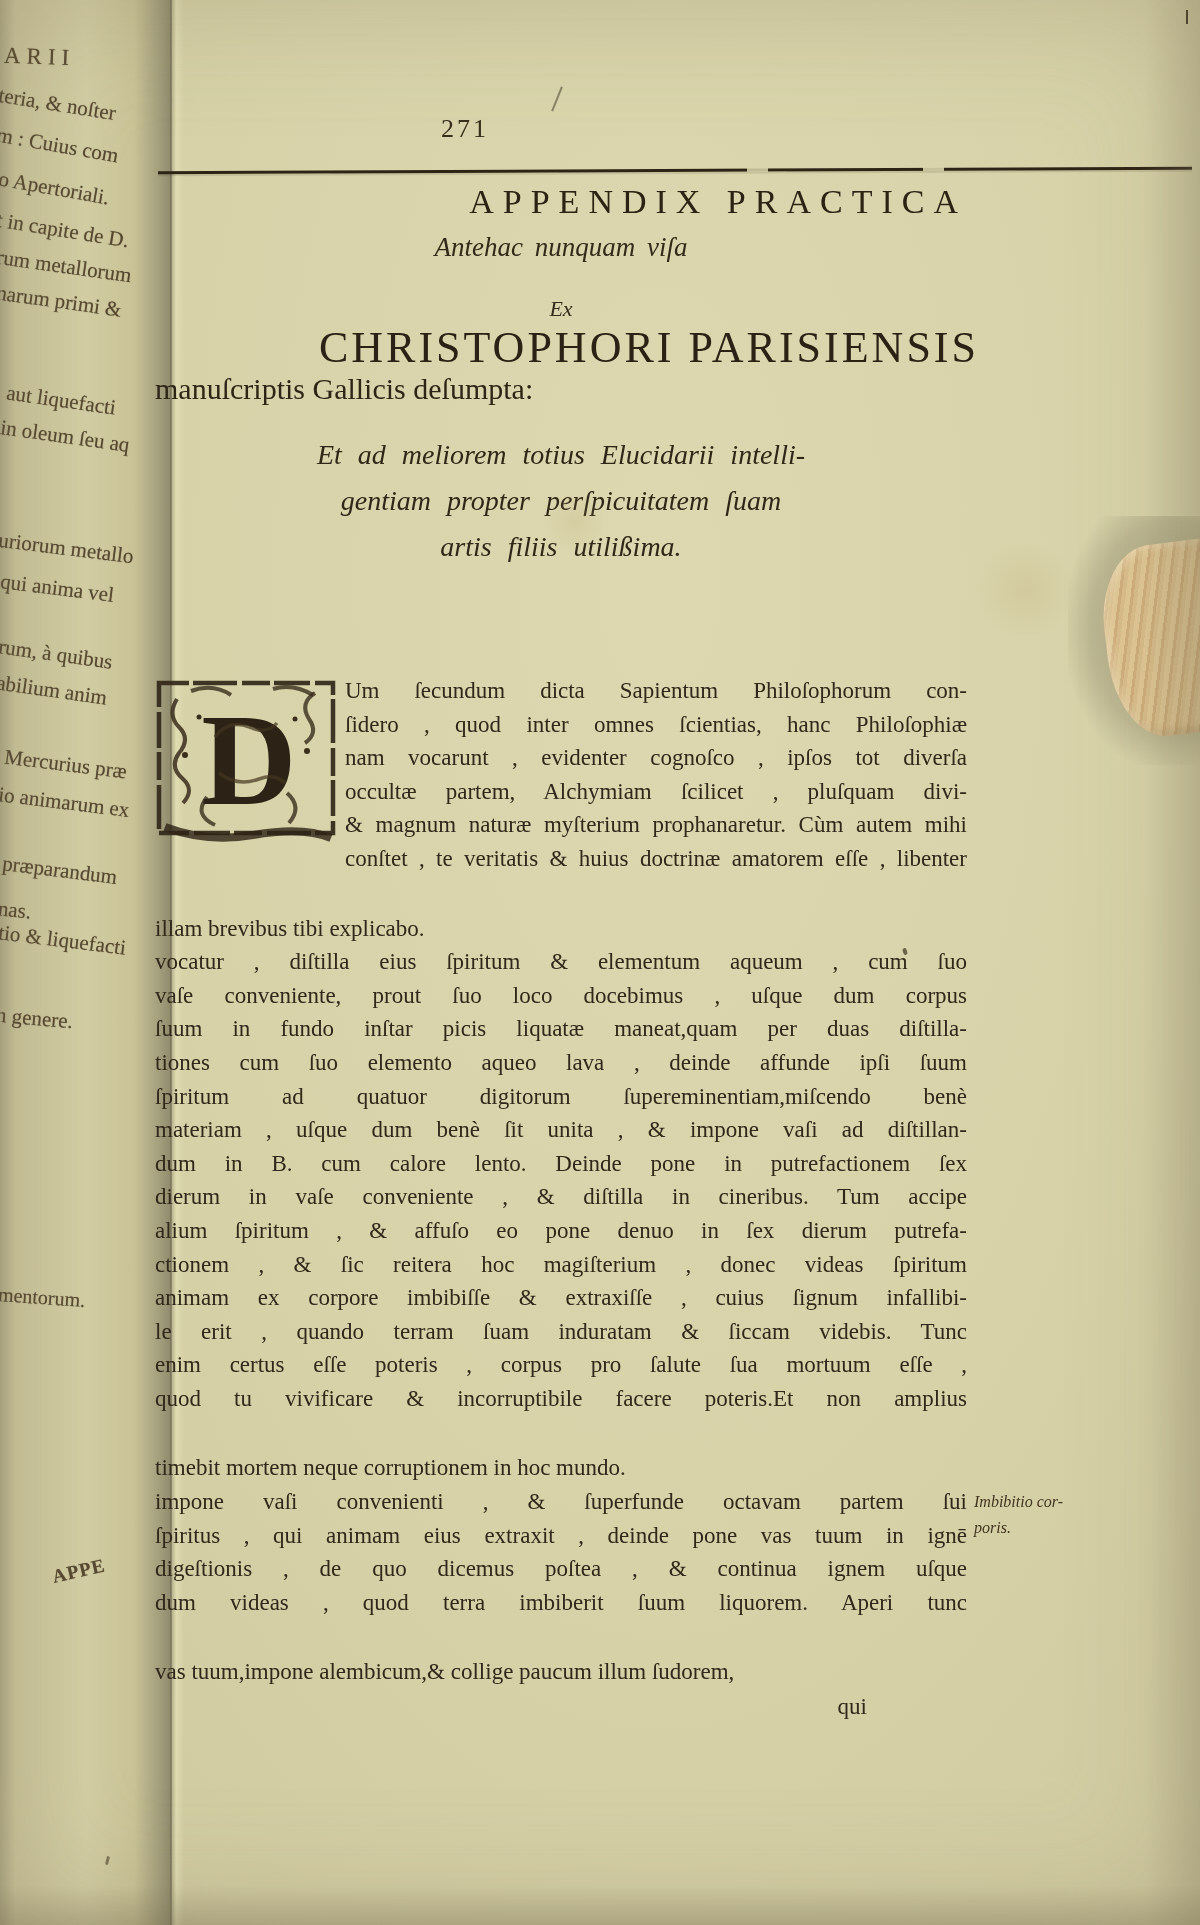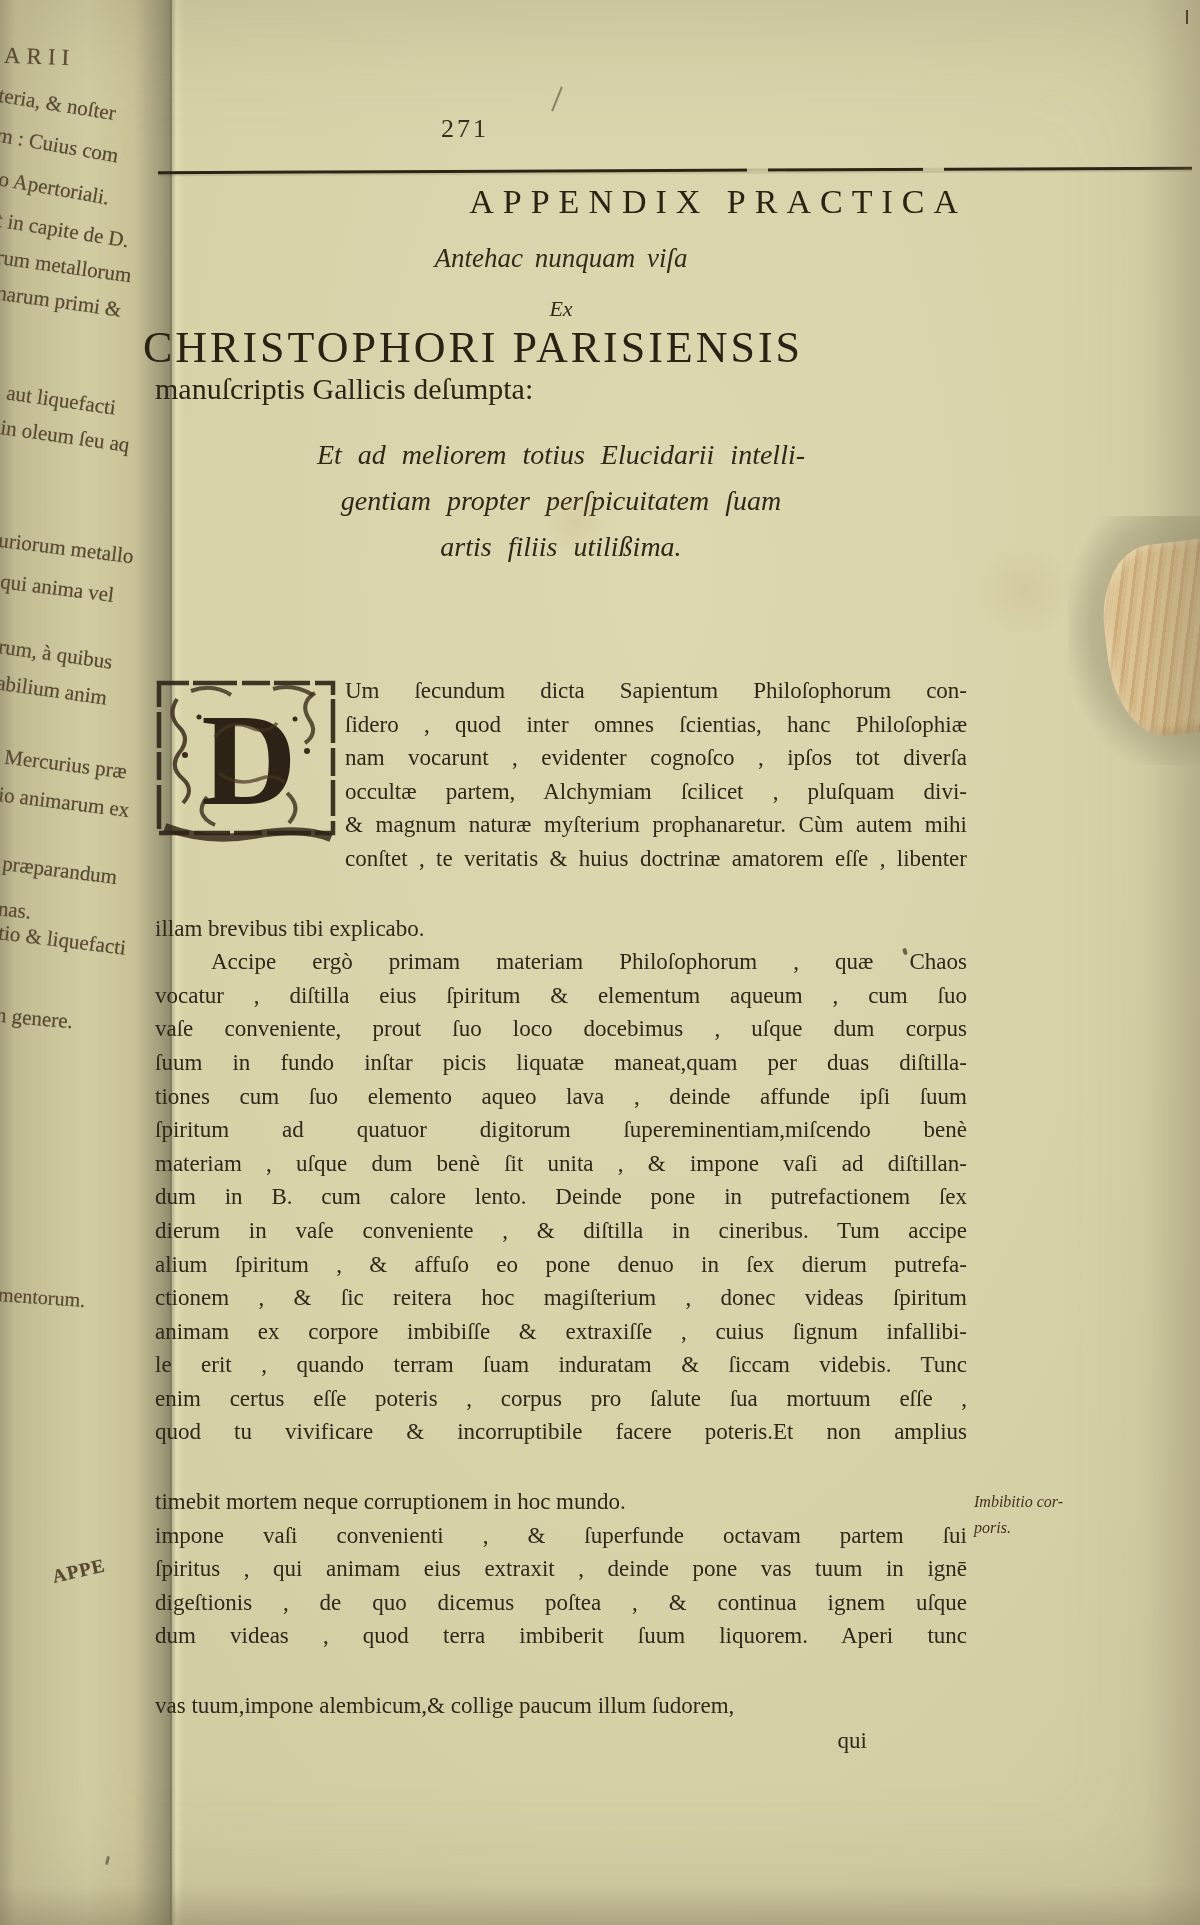--- a/index.html
+++ b/index.html
@@ -29,25 +29,25 @@
   }
   
   .pagenum{position:absolute;left:390px;top:114px;width:150px;text-align:center;
     font-size:26px;letter-spacing:3px;color:#3a2e1d;}
   .rule{position:absolute;left:158px;top:169px;width:1034px;height:3px;
     transform:rotate(-.25deg);
     background:linear-gradient(90deg,#2e2416 0 57%,rgba(46,36,22,.15) 57% 59%,#2e2416 59% 74%,rgba(46,36,22,.1) 74% 76%,#2e2416 76% 100%);
     box-shadow:0 2px 0 rgba(46,36,22,.12);}
   .heading{position:absolute;left:155px;top:183px;width:812px;text-align:right;
     font-size:34px;letter-spacing:9px;color:#2d2315;white-space:nowrap;}
-  .subtitle{position:absolute;left:155px;top:243px;width:812px;text-align:center;
+  .subtitle{position:absolute;left:155px;top:232px;width:812px;text-align:center;
     font-style:italic;font-size:27px;word-spacing:5px;color:#342a1a;}
   .exline{position:absolute;left:155px;top:296px;width:812px;text-align:center;
     font-style:italic;font-size:22px;color:#342a1a;}
-  .author{position:absolute;left:143px;top:322px;width:836px;text-align:left;
+  .author{position:absolute;left:143px;top:322px;width:836px;text-align:right;
     font-size:44px;letter-spacing:3px;color:#2b2114;white-space:nowrap;}
   .source{position:absolute;left:155px;top:372px;width:812px;text-align:left;
     font-size:30px;color:#2f2517;}
   .dedication{position:absolute;left:155px;top:432px;width:812px;text-align:center;
     font-style:italic;font-size:28px;line-height:46px;word-spacing:9px;color:#312718;}
   
   .body-block{position:absolute;left:155px;top:674px;width:812px;
     font-size:23px;line-height:33.6px;color:#31271a;}
   .dropcap{float:left;width:182px;height:166px;margin:3px 8px 0 0;}
   .bline{text-align:justify;text-align-last:justify;}
@@ -138,21 +138,20 @@
           <div class="para">
             <div class="bline">Um ſecundum dicta Sapientum Philoſophorum con-</div>
             <div class="bline">ſidero , quod inter omnes ſcientias, hanc Philoſophiæ</div>
             <div class="bline">nam vocarunt , evidenter cognoſco , ipſos tot diverſa</div>
             <div class="bline">occultæ partem, Alchymiam ſcilicet , pluſquam divi-</div>
             <div class="bline">&amp; magnum naturæ myſterium prophanaretur.  Cùm autem mihi</div>
             <div class="bline">conſtet , te veritatis &amp; huius doctrinæ amatorem eſſe , libenter</div>
             <div class="bline last">illam brevibus tibi explicabo.</div>
           </div>
           <div class="para">
-            <div class="bline indent">Accipe ergò primam materiam Philoſophorum , quæ Chaos</div>
             <div class="bline">vocatur , diſtilla eius ſpiritum &amp; elementum aqueum , cum ſuo</div>
             <div class="bline">vaſe conveniente, prout ſuo loco docebimus , uſque dum corpus</div>
             <div class="bline">ſuum in fundo inſtar picis liquatæ maneat,quam per duas diſtilla-</div>
             <div class="bline">tiones cum ſuo elemento aqueo lava , deinde affunde ipſi ſuum</div>
             <div class="bline">ſpiritum ad quatuor digitorum ſupereminentiam,miſcendo benè</div>
             <div class="bline">materiam , uſque dum benè ſit unita , &amp; impone vaſi ad diſtillan-</div>
             <div class="bline">dum in B. cum calore lento.  Deinde pone in putrefactionem ſex</div>
             <div class="bline">dierum in vaſe conveniente , &amp; diſtilla in cineribus.  Tum accipe</div>
             <div class="bline">alium ſpiritum , &amp; affuſo eo pone denuo in ſex dierum putrefa-</div>
             <div class="bline">ctionem , &amp; ſic reitera hoc magiſterium , donec videas ſpiritum</div>

